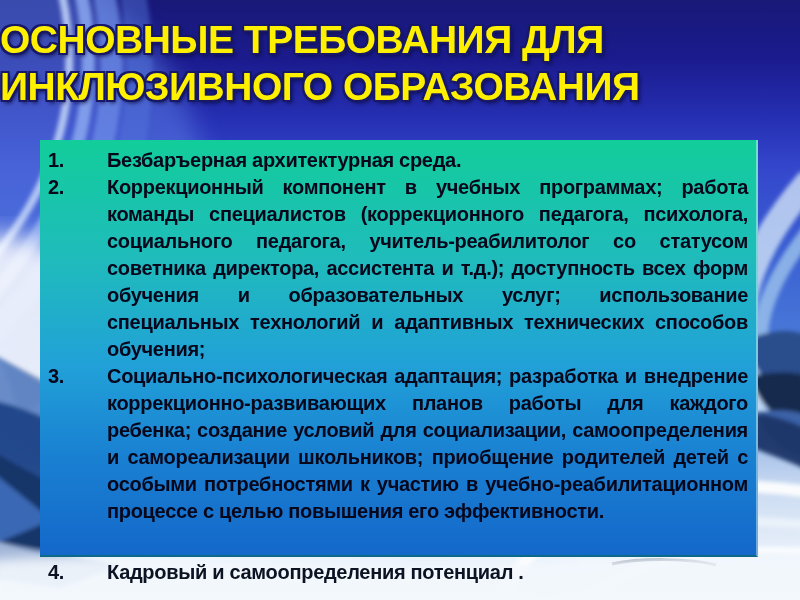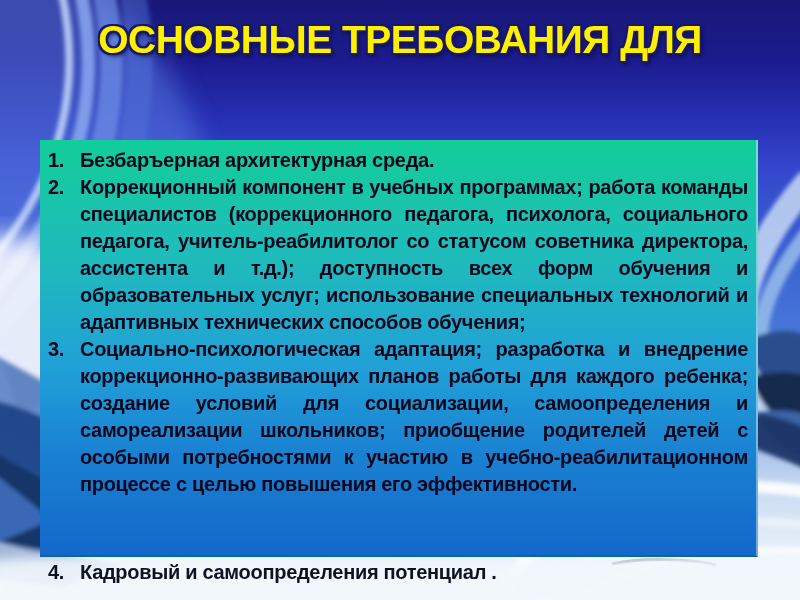--- a/index.html
+++ b/index.html
@@ -6,21 +6,21 @@
   body{
     width:800px;height:600px;overflow:hidden;position:relative;
     font-family:"Liberation Sans",sans-serif;background:#2a3bb0;
   }
   .stage{position:absolute;inset:0;width:800px;height:600px;}
   .bg-svg{position:absolute;left:0;top:0;}
 
   
   .title{
     position:absolute;top:16px;left:0;right:0;z-index:3;
-    text-align:center;font-weight:700;font-size:39px;line-height:47px;
+    font-weight:700;font-size:39px;line-height:47px;
     letter-spacing:-0.5px;color:#FFF000;
     text-shadow:
       -2px -2px 0 #181868, 2px -2px 0 #181868,
       -2px  2px 0 #181868, 2px  2px 0 #181868,
       -2px  0   0 #181868, 2px  0   0 #181868,
        0   -2px 0 #181868, 0    2px 0 #181868,
        2px  3px 4px rgba(8,8,60,.85);
   }
 
   
@@ -30,21 +30,21 @@
     background:linear-gradient(180deg,#12CD9A 0%,#1FBCBB 28%,#21A0D8 55%,#1A82D2 75%,#1468CA 100%);
     border-right:2px solid rgba(225,250,245,.45);
     border-bottom:2px solid rgba(10,54,126,.65);
   }
   .item{
     position:relative;padding-left:34px;
     font-weight:700;font-size:20px;line-height:27px;letter-spacing:-0.3px;
     color:#07071C;
   }
   .item .num{position:absolute;left:2px;top:0;}
-  .item .txt{display:block;text-align:justify;}
+  .item .txt{display:block;text-align:justify;margin-left:27px;}
   .item .txt.single{text-align:left;}
 
   
   .item-bottom{
     position:absolute;left:46px;top:559px;width:712px;z-index:2;
     color:#0C1322;
   }
 </style>
 </head>
 <body>
@@ -112,20 +112,21 @@
       <path d="M 540,600 C 586,545 666,510 810,525" fill="none" stroke="#EEF4FB" stroke-width="9" opacity="0.8" filter="url(#b2)"></path>
       <path d="M 585,600 C 626,565 692,545 810,552" fill="none" stroke="#FFFFFF" stroke-width="7" opacity="0.85" filter="url(#b2)"></path>
       <path d="M 612,564 C 640,558 690,558 716,565" fill="none" stroke="#4D5A70" stroke-width="3" opacity="0.85"></path>
     </g>
 
     <path d="M -10,560 C 150,546 350,576 560,561 C 680,553 760,549 812,557 L 812,610 L -10,610 Z" fill="#F3F8FD" opacity="0.9" filter="url(#b6)"></path>
   </svg>
 
   <div class="title">
     <div>ОСНОВНЫЕ ТРЕБОВАНИЯ ДЛЯ</div>
+    <div>ИНКЛЮЗИВНОГО ОБРАЗОВАНИЯ</div>
   </div>
 
   <div class="panel">
     <div class="item">
       <span class="num">1.</span>
       <span class="txt single">Безбаръерная архитектурная среда.</span>
     </div>
     <div class="item">
       <span class="num">2.</span>
       <span class="txt">Коррекционный компонент в учебных программах; работа команды специалистов (коррекционного педагога, психолога, социального педагога, учитель-реабилитолог со статусом советника директора, ассистента и т.д.); доступность всех форм обучения и образовательных услуг; использование специальных технологий и адаптивных технических способов обучения;</span>

